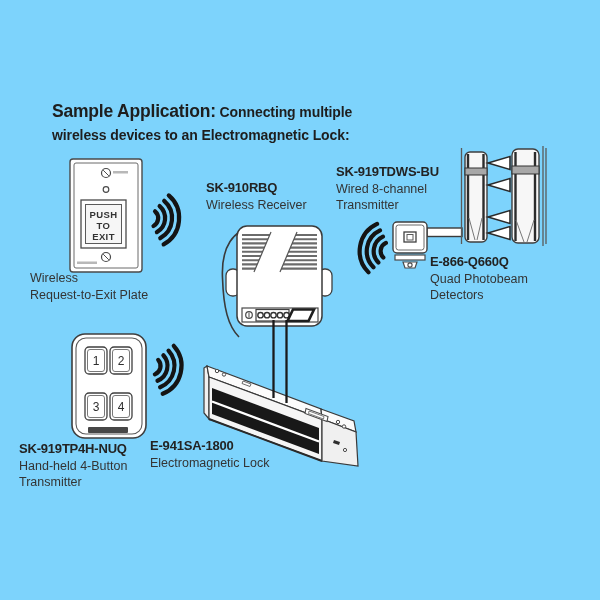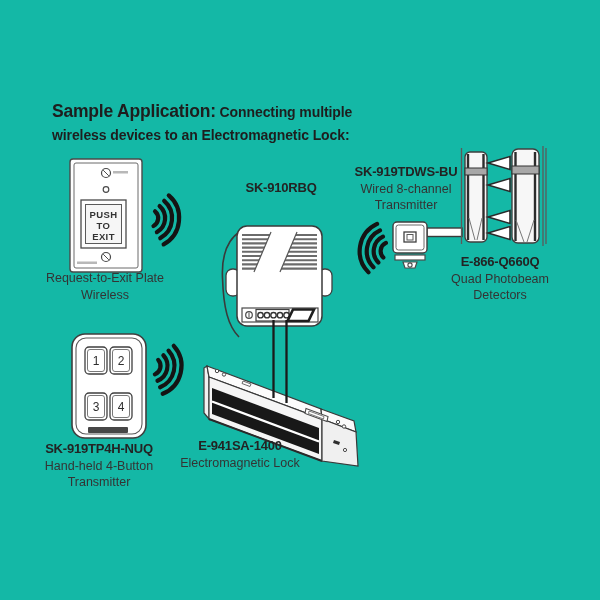--- a/index.html
+++ b/index.html
@@ -1,24 +1,24 @@
 <!DOCTYPE html>
 <html><head>
 <meta charset="utf-8">
 <style>
   html,body{margin:0;padding:0;background:#fff;}
-  #stage{position:relative;width:600px;height:600px;background:#14b8a6;overflow:hidden;
+  #stage{position:relative;width:600px;height:600px;background:#7dd3fc;overflow:hidden;
          font-family:"Liberation Sans", sans-serif;}
   .abs{position:absolute;}
   
   .title{left:52px;top:100px;width:420px;color:#1e1e1e;line-height:23px;font-weight:bold;}
   .title .lead{font-size:17.5px;letter-spacing:-0.2px;}
   .title .rest{font-size:14px;letter-spacing:-0.1px;}
   
-  .dev-label{text-align:center;color:#343434;font-size:12.5px;line-height:16.5px;}
+  .dev-label{text-align:left;color:#343434;font-size:12.5px;line-height:16.5px;}
   .dev-label .model{font-weight:bold;font-size:13px;color:#232323;letter-spacing:-0.2px;}
   svg{display:block;}
 </style>
 </head>
 <body>
 
 <div id="stage">
 
   <div class="abs title">
     <div><span class="lead">Sample Application:</span><span class="rest">&nbsp;</span><span class="rest">Connecting multiple</span></div>
@@ -196,26 +196,27 @@
     </g>
     <g fill="#ffffff" stroke="#2a2a2a" stroke-width="1.6">
       <polygon points="40,23 62,16.5 62,29.5"></polygon>
       <polygon points="40,45 62,38.5 62,51.5"></polygon>
       <polygon points="40,77 62,70.5 62,83.5"></polygon>
       <polygon points="40,93 62,86.5 62,99.5"></polygon>
     </g>
   </svg>
 
   <div class="abs dev-label" style="left:30px;top:270px;width:150px">
+    <div>Wireless</div>
     <div>Request-to-Exit Plate</div>
-    <div>Wireless</div>
   </div>
 
   <div class="abs dev-label" style="left:206px;top:180px;width:150px">
     <div class="model">SK-910RBQ</div>
+    <div>Wireless Receiver</div>
   </div>
 
   <div class="abs dev-label" style="left:336px;top:164px;width:140px">
     <div class="model">SK-919TDWS-BU</div>
     <div>Wired 8-channel</div>
     <div>Transmitter</div>
   </div>
 
   <div class="abs dev-label" style="left:430px;top:254px;width:140px">
     <div class="model">E-866-Q660Q</div>
@@ -223,17 +224,17 @@
     <div>Detectors</div>
   </div>
 
   <div class="abs dev-label" style="left:19px;top:441px;width:160px">
     <div class="model">SK-919TP4H-NUQ</div>
     <div>Hand-held 4-Button</div>
     <div>Transmitter</div>
   </div>
 
   <div class="abs dev-label" style="left:150px;top:438px;width:180px">
-    <div class="model">E-941SA-1400</div>
+    <div class="model">E-941SA-1800</div>
     <div>Electromagnetic Lock</div>
   </div>
 
 </div>
 
 </body></html>

